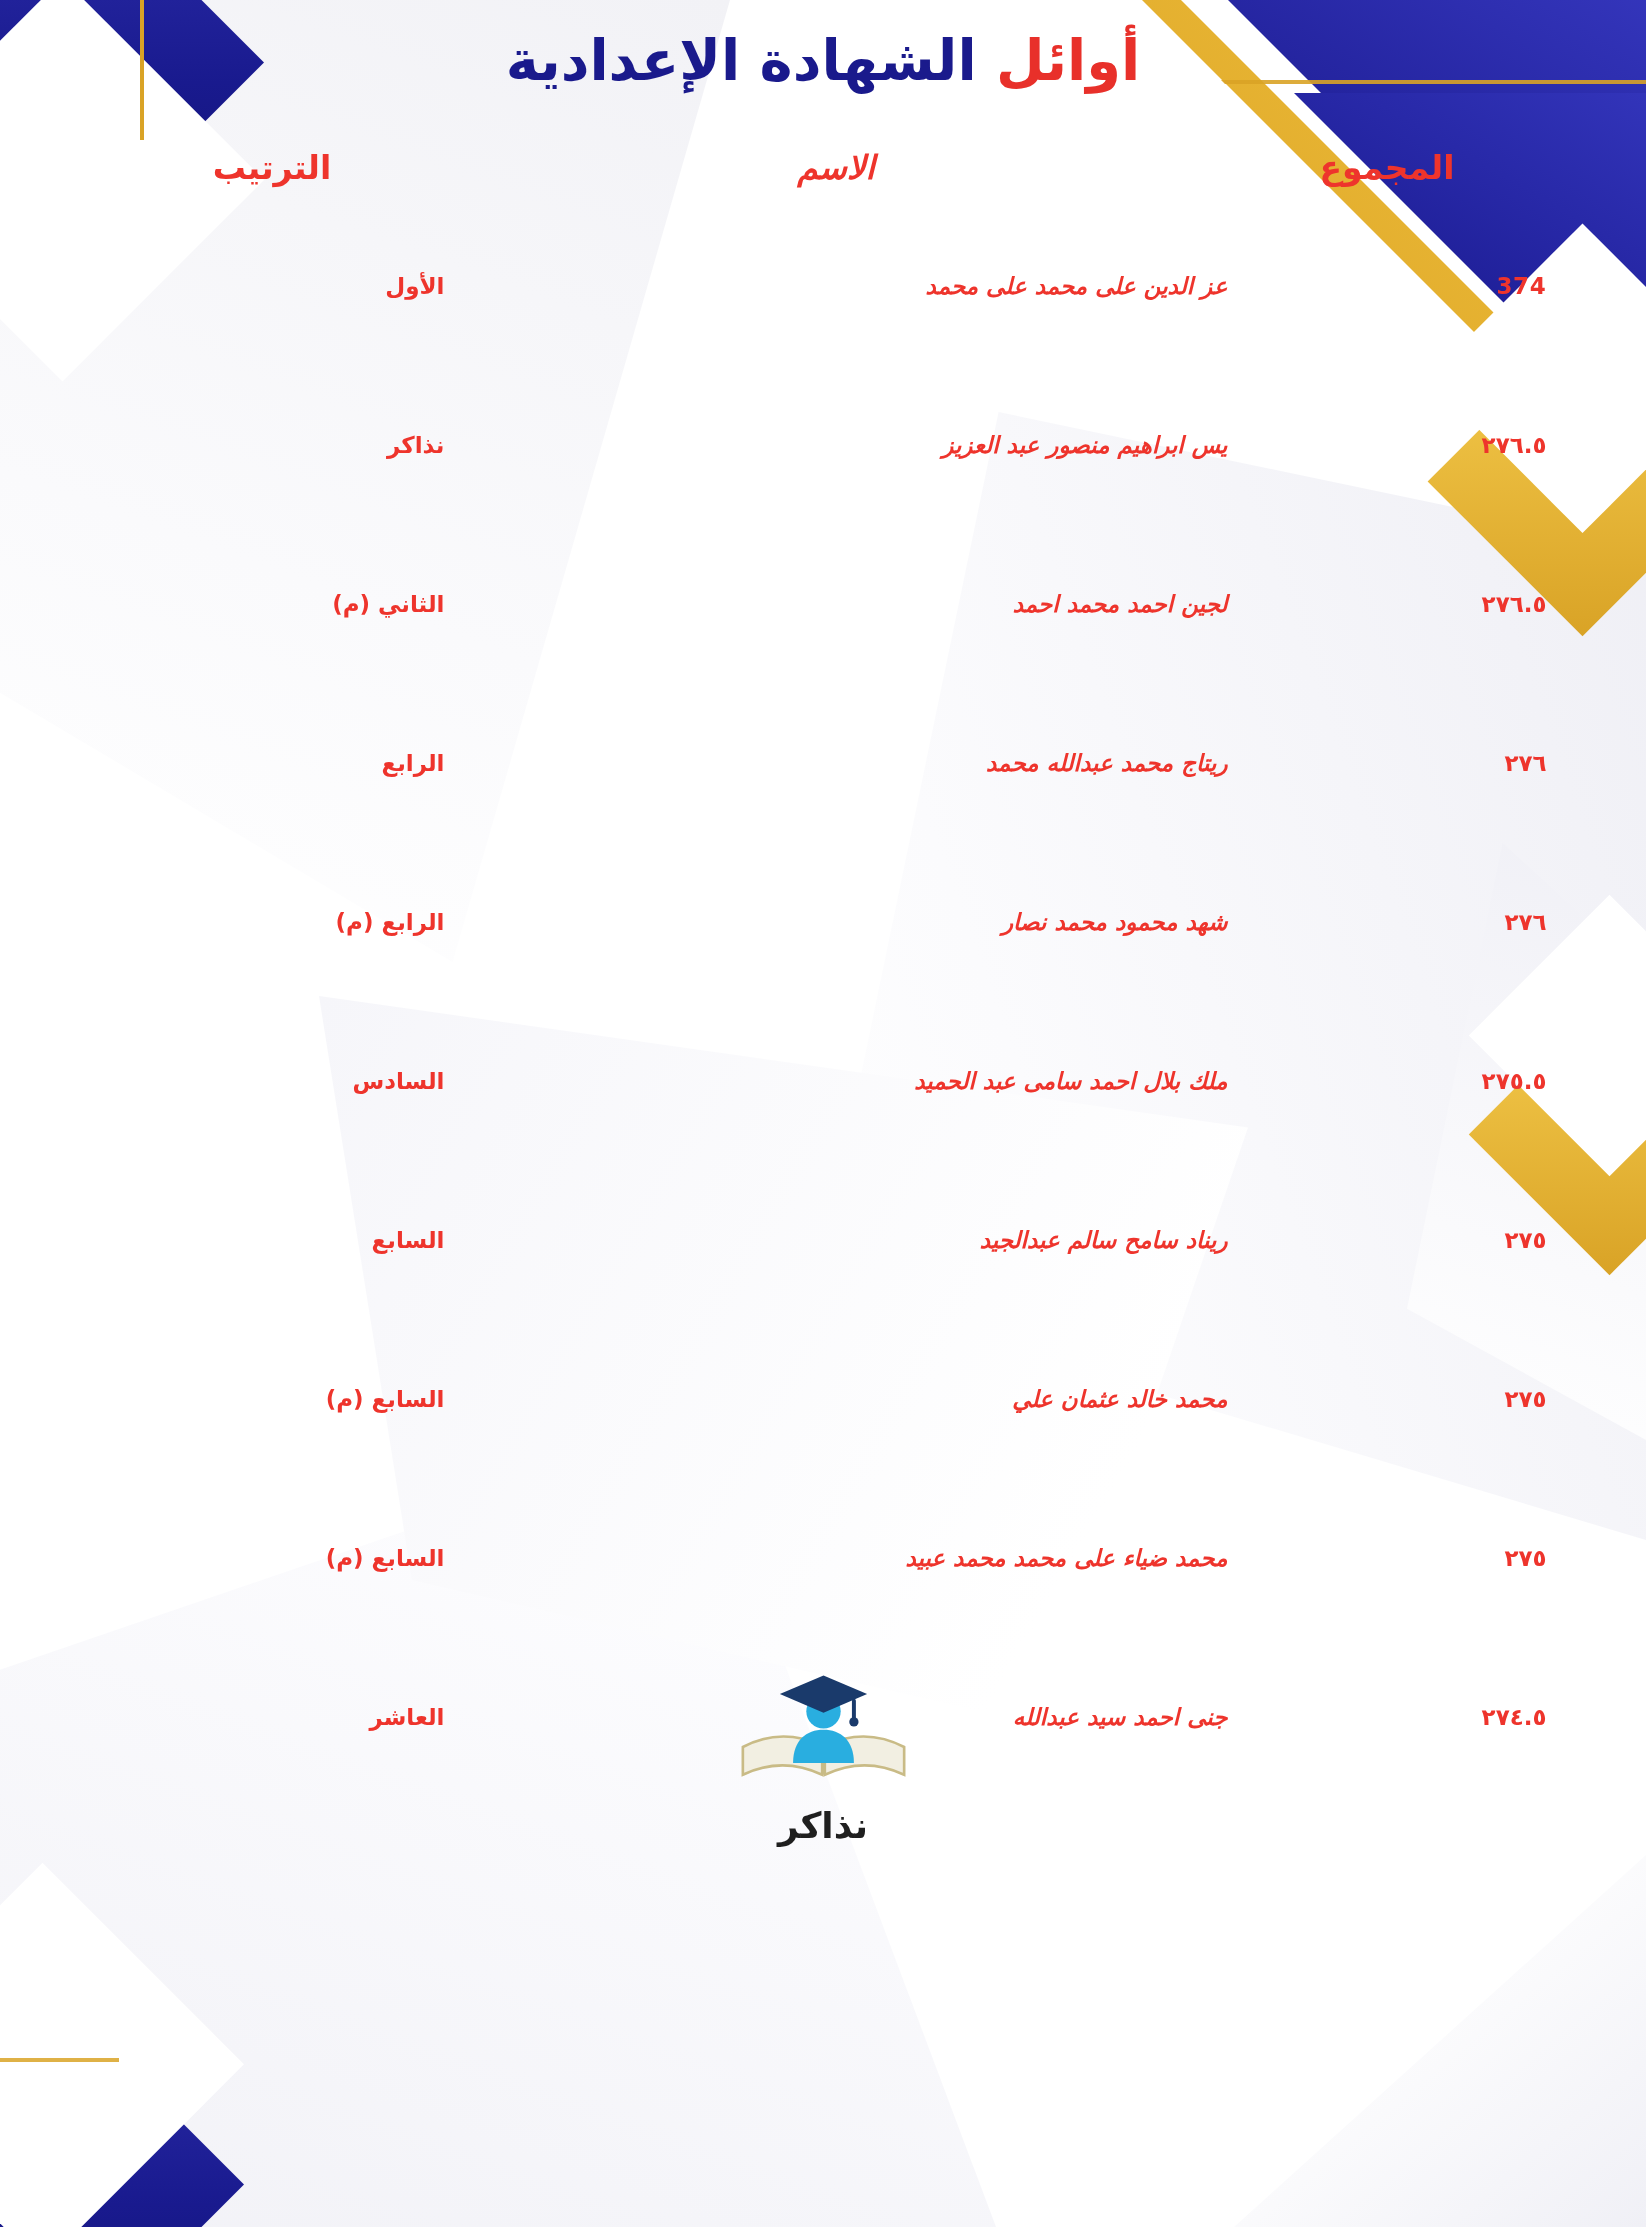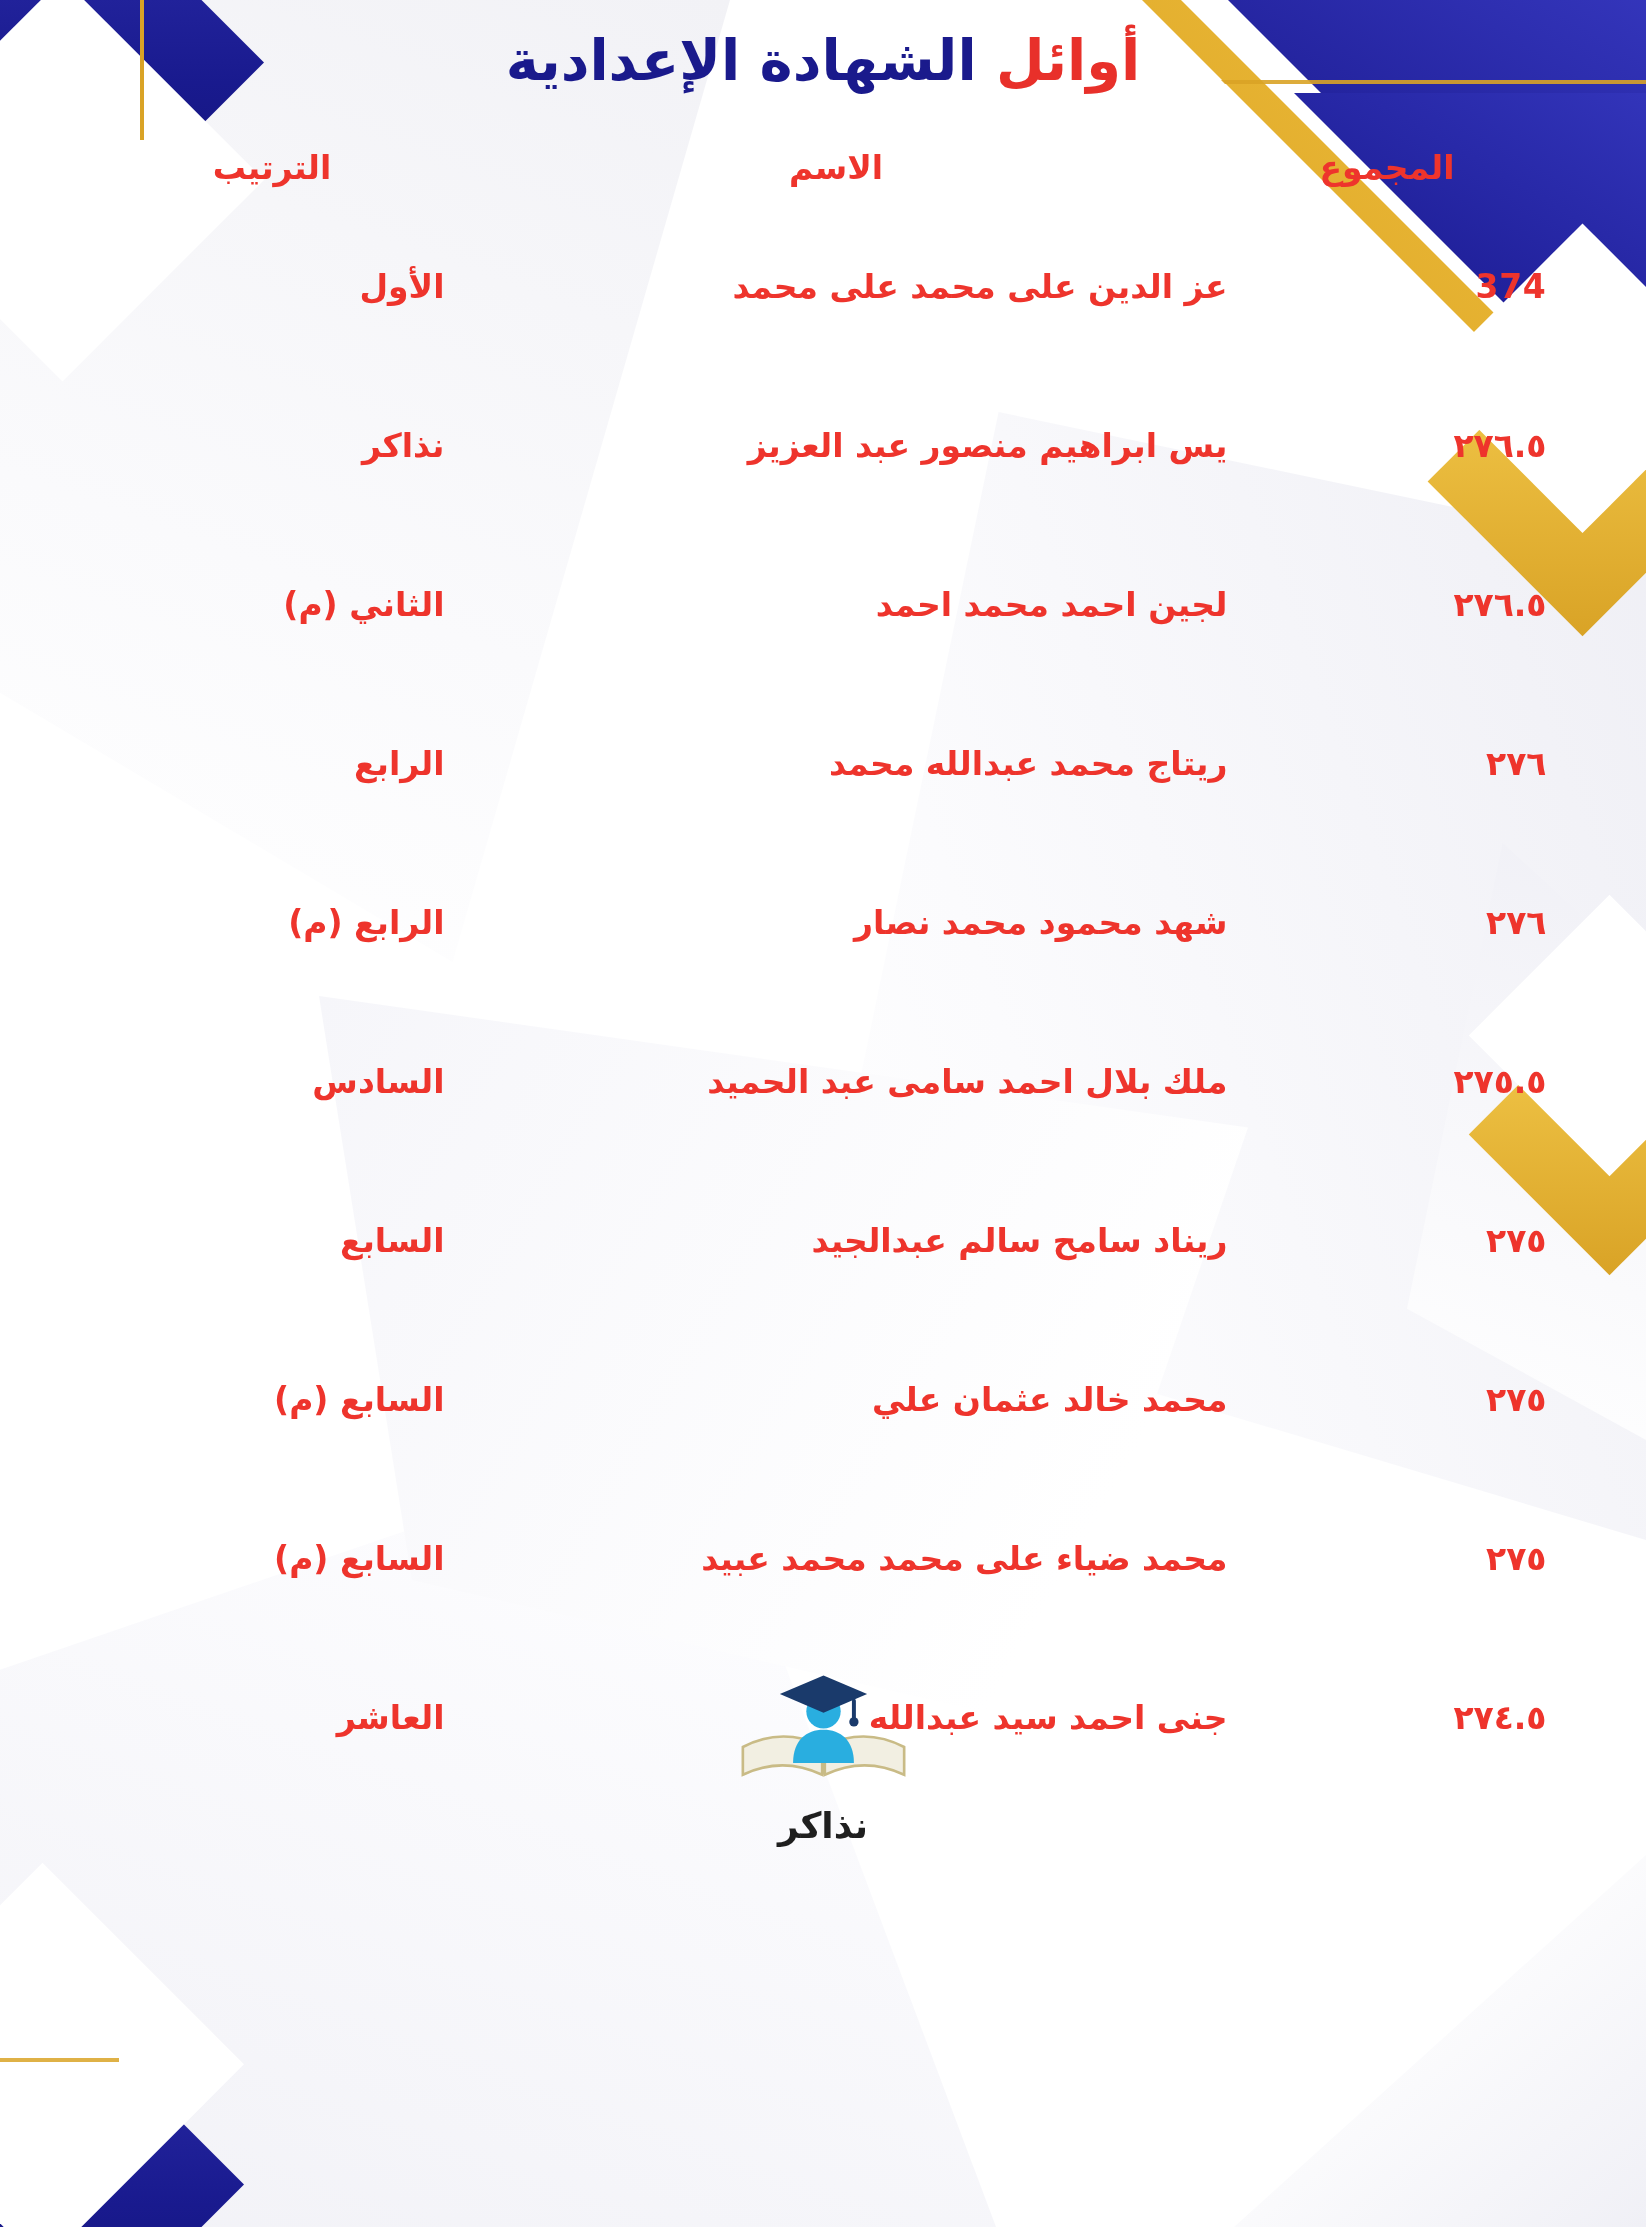--- a/index.html
+++ b/index.html
@@ -248,30 +248,30 @@
     border: none;
     vertical-align: middle;
     color: #ee342c;
     font-weight: 700;
   }
   table.ranking th {
     font-size: 33px;
     padding: 9.3px 0 20px 0;
   }
   table.ranking td {
-    font-size: 33px;
+    font-size: 23px;
     height: 159px;
     padding: 0;
   }
   col.c-rank  { width: 345px; }
   col.c-name  { width: 783px; }
   col.c-total { width: 319px; }
 
   td.rank, th.rank   { white-space: nowrap; }
-  td.name, th.name   { white-space: nowrap; }
+  td.name, th.name   { white-space: nowrap; font-style: italic; }
   td.total, th.total { white-space: nowrap; letter-spacing: 0.7px; }
 
   
   .footer {
     position: absolute;
     bottom: 41px;
     left: 0;
     width: 100%;
     text-align: center;
   }

